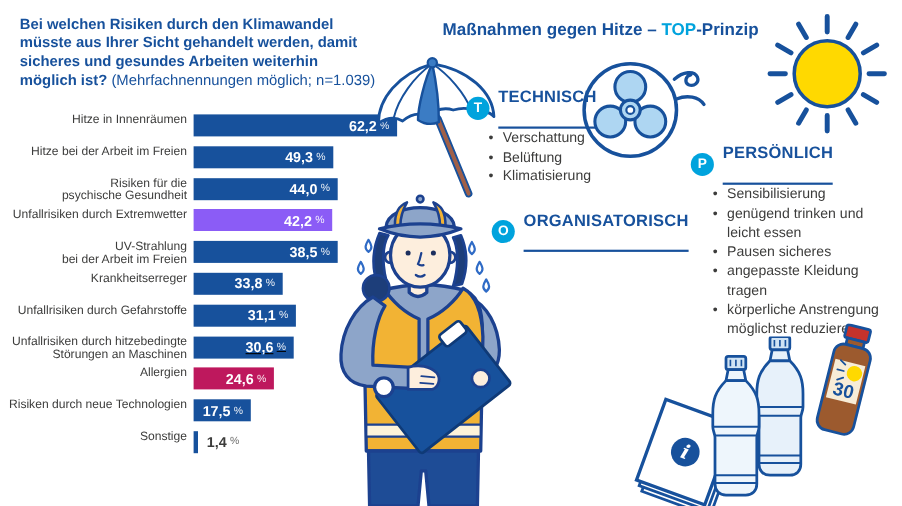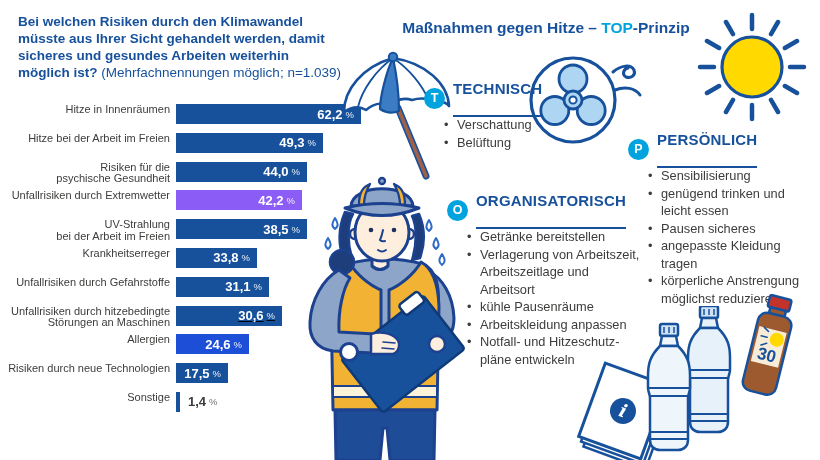--- a/index.html
+++ b/index.html
@@ -78,21 +78,21 @@
         <div class="cbararea">
           <div class="cbar" style="width: 185px; background: rgb(23, 81, 156);">
             <span class="val">62,2</span>
             <span class="pct">%</span>
           </div>
         </div>
       </div>
       <div class="crow">
         <div class="clabel">Hitze bei der Arbeit im Freien</div>
         <div class="cbararea">
-          <div class="cbar" style="width: 147px; background: rgb(23, 81, 156);">
+          <div class="cbar" style="width: 127px; background: rgb(23, 81, 156);">
             <span class="val">49,3</span>
             <span class="pct">%</span>
           </div>
         </div>
       </div>
       <div class="crow">
         <div class="clabel">Risiken für die
 psychische Gesundheit</div>
         <div class="cbararea">
           <div class="cbar" style="width: 131px; background: rgb(23, 81, 156);">
@@ -135,30 +135,30 @@
           <div class="cbar" style="width: 93px; background: rgb(23, 81, 156);">
             <span class="val">31,1</span>
             <span class="pct">%</span>
           </div>
         </div>
       </div>
       <div class="crow">
         <div class="clabel">Unfallrisiken durch hitzebedingte
 Störungen an Maschinen</div>
         <div class="cbararea">
-          <div class="cbar" style="width: 106px; background: rgb(23, 81, 156); text-decoration: underline;">
+          <div class="cbar" style="width: 91px; background: rgb(23, 81, 156); text-decoration: underline;">
             <span class="val">30,6</span>
             <span class="pct">%</span>
           </div>
         </div>
       </div>
       <div class="crow">
         <div class="clabel">Allergien</div>
         <div class="cbararea">
-          <div class="cbar" style="width: 73px; background: #1d4ed8;">
+          <div class="cbar" style="width: 73px; background: #be185d;">
             <span class="val">24,6</span>
             <span class="pct">%</span>
           </div>
         </div>
       </div>
       <div class="crow">
         <div class="clabel">Risiken durch neue Technologien</div>
         <div class="cbararea">
           <div class="cbar" style="width: 52px; background: rgb(23, 81, 156); padding-left: 17px;">
             <span class="val">17,5</span>
@@ -206,38 +206,29 @@
   </svg>
 
   <div class="section sec-t">
     <div class="sec-head">
       <span class="badge">T</span>
       <span class="sec-title">TECHNISCH</span>
     </div>
     <ul class="sec-list">
         <li>Verschattung</li>
         <li>Belüftung</li>
+        <li>Klimatisierung</li>
       </ul>
   </div>
 
   <div class="section sec-o">
     <div class="sec-head">
       <span class="badge">O</span>
       <span class="sec-title">ORGANISATORISCH</span>
     </div>
-    <ul class="sec-list">
-        <li>Getränke bereitstellen</li>
-        <li>Verlagerung von Arbeitszeit,
-Arbeitszeitlage und
-Arbeitsort</li>
-        <li>kühle Pausenräume</li>
-        <li>Arbeitskleidung anpassen</li>
-        <li>Notfall- und Hitzeschutz-
-pläne entwickeln</li>
-      </ul>
   </div>
 
   <div class="section sec-p">
     <div class="sec-head">
       <span class="badge">P</span>
       <span class="sec-title">PERSÖNLICH</span>
     </div>
     <ul class="sec-list">
         <li>Sensibilisierung</li>
         <li>genügend trinken und

